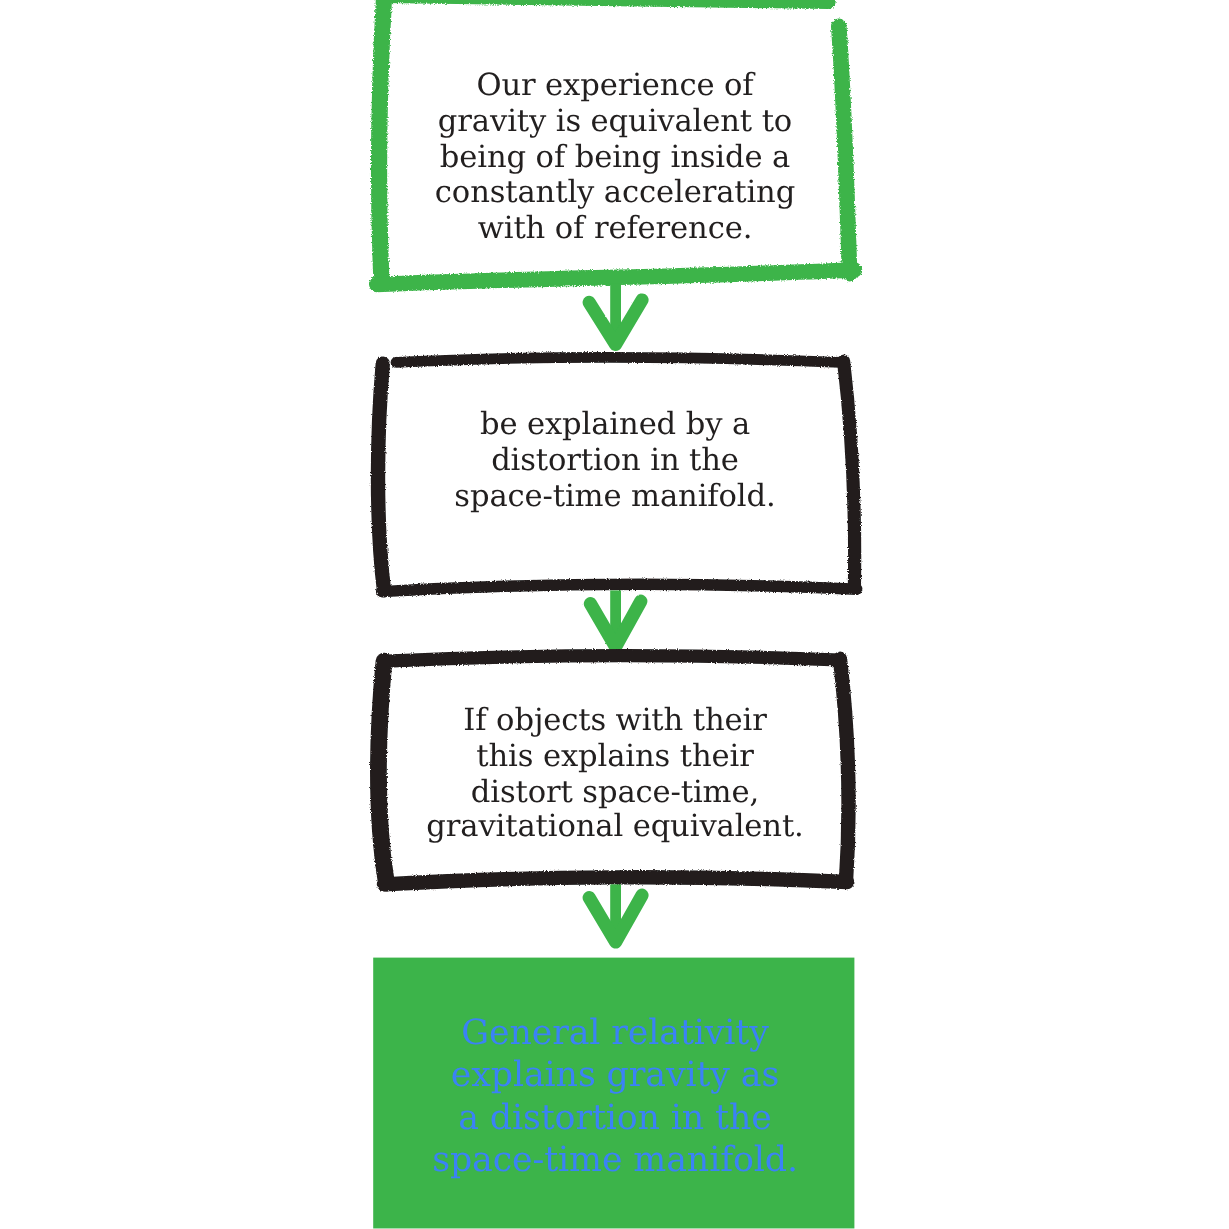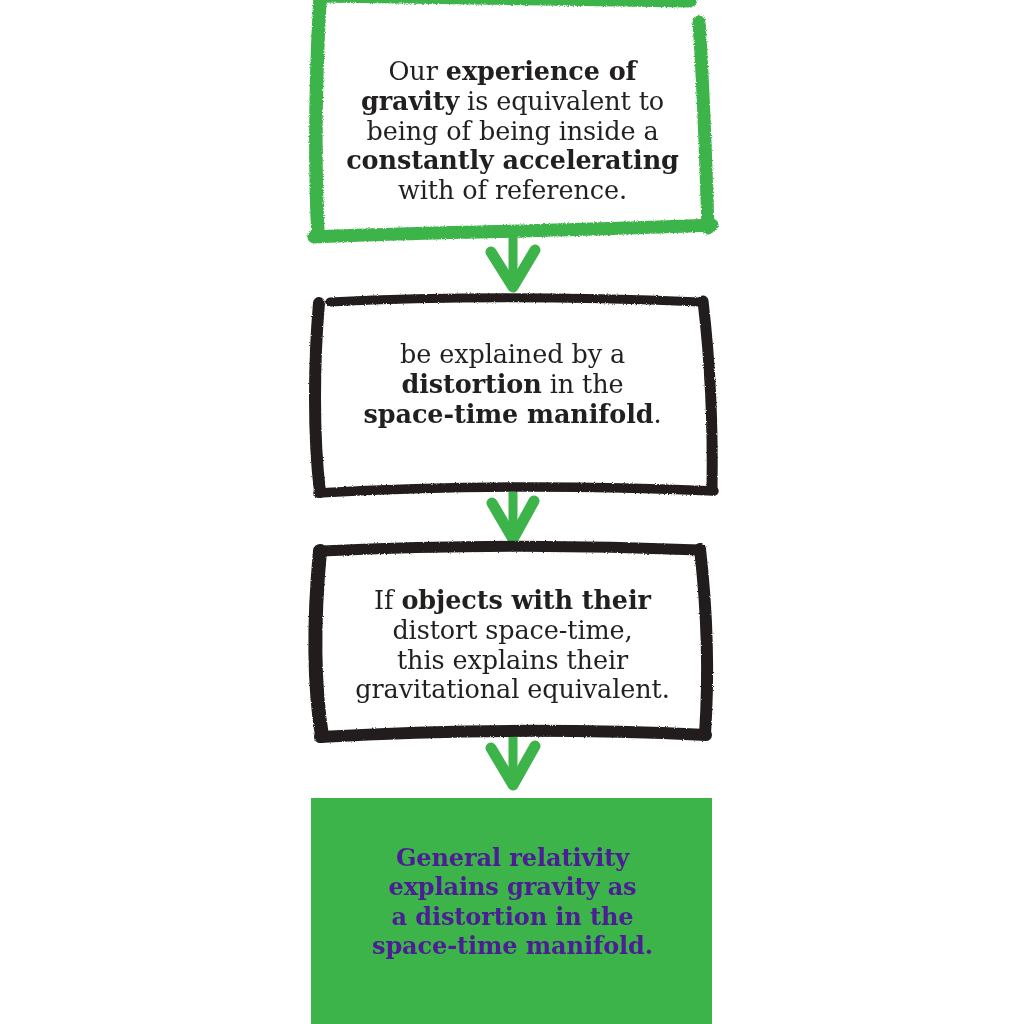--- a/index.html
+++ b/index.html
@@ -32,21 +32,21 @@
   
   .node-text {
     position: absolute;
     text-align: center;
     color: #221f1f;
     line-height: 1.17;
     letter-spacing: -0.1px;
     font-family: "DejaVu Serif", "Liberation Serif", serif;
   }
   .node-text b {
-    font-weight: 700;
+    font-weight: 400;
   }
 
   #text-box-1 {
     left: 340px;
     top: 57px;
     width: 345px;
     font-size: 25.5px;
   }
   #text-box-2 {
     left: 340px;
@@ -57,24 +57,24 @@
   #text-box-3 {
     left: 340px;
     top: 586px;
     width: 345px;
     font-size: 25.5px;
   }
   #text-box-4 {
     left: 330px;
     top: 843px;
     width: 365px;
-    font-size: 24px;
+    font-size: 29px;
     font-weight: 700;
     line-height: 1.22;
-    color: #4c1d95;
+    color: #3b82f6;
   }
 
   .line {
     display: block;
     white-space: nowrap;
   }
 </style>
 </head>
 <body>
 
@@ -146,22 +146,22 @@
       <span class="line"><b>constantly accelerating</b></span>
       <span class="line"><span>with of reference.</span></span>
     </div>
   <div class="node-text" id="text-box-2">
       <span class="line"><span>be explained by a</span></span>
       <span class="line"><b>distortion</b><span> in the</span></span>
       <span class="line"><b>space-time manifold</b><span>.</span></span>
     </div>
   <div class="node-text" id="text-box-3">
       <span class="line"><span>If </span><b>objects with their</b></span>
+      <span class="line"><span>this explains their</span></span>
       <span class="line"><span>distort space-time,</span></span>
-      <span class="line"><span>this explains their</span></span>
       <span class="line"><span>gravitational equivalent.</span></span>
     </div>
   <div class="node-text" id="text-box-4">
       <span class="line"><b>General relativity</b></span>
       <span class="line"><b>explains gravity as</b></span>
       <span class="line"><b>a distortion in the</b></span>
       <span class="line"><b>space-time manifold.</b></span>
     </div>
 
 </div>

